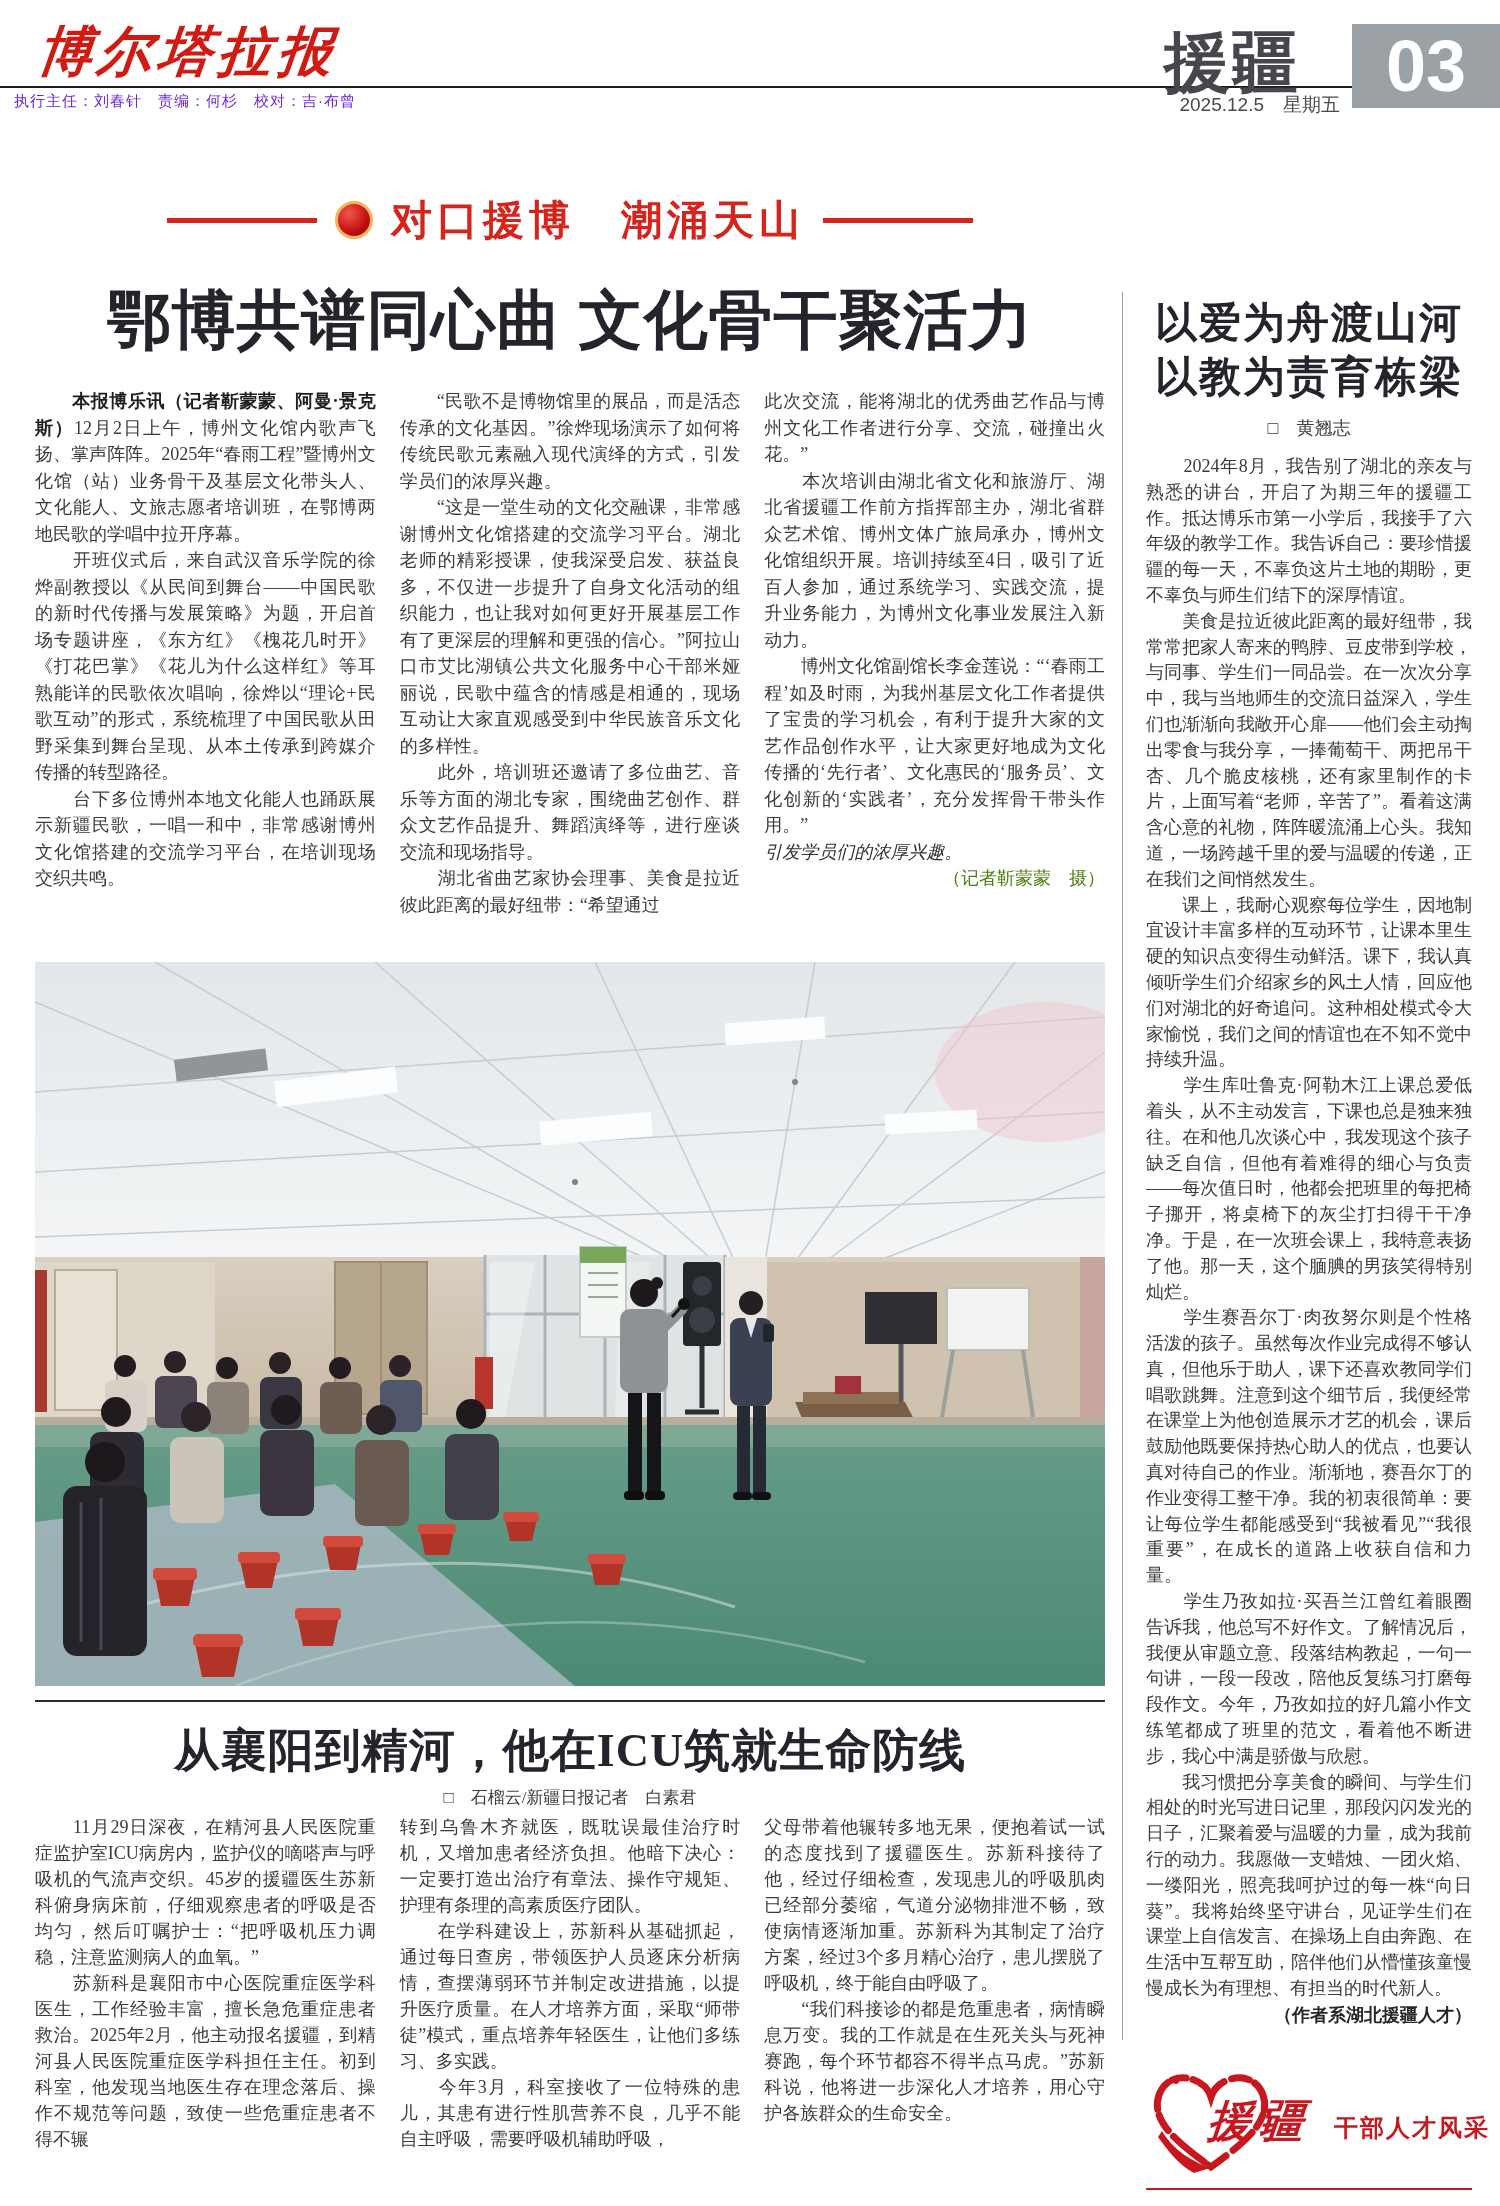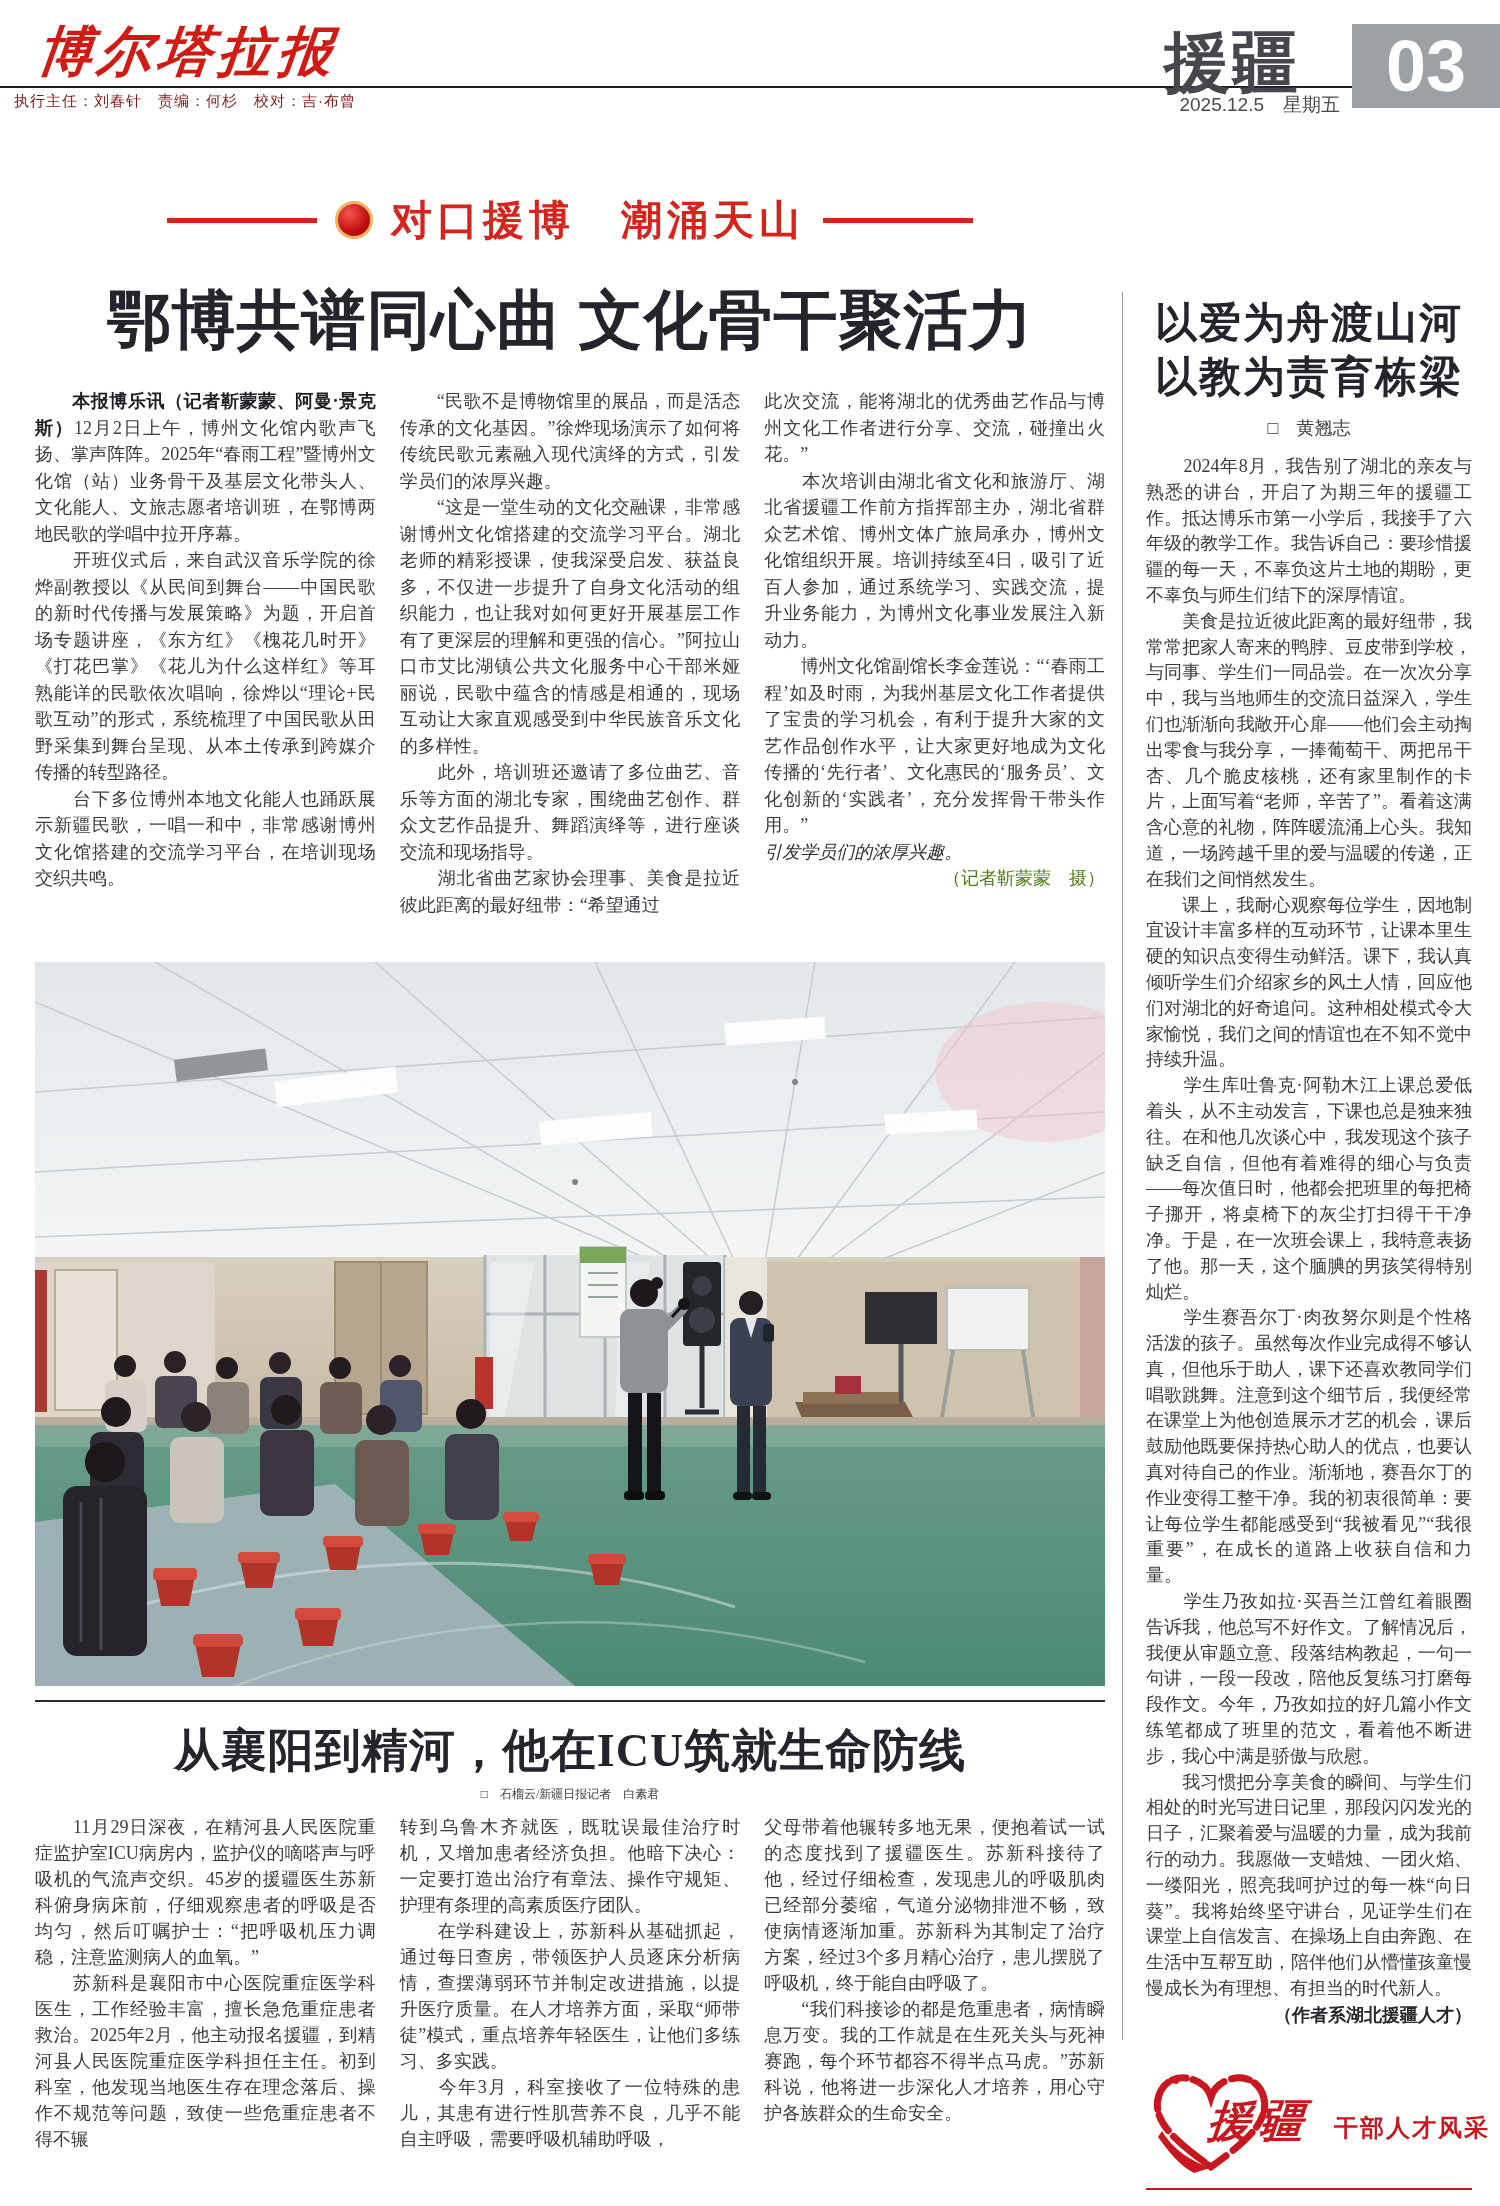--- a/index.html
+++ b/index.html
@@ -2,21 +2,21 @@
 <html lang="zh"><head>
 <meta charset="utf-8">
 <style>
   html,body{margin:0;padding:0;background:#e9e9e9;}
   .page{position:relative;width:1500px;height:2206px;background:#ffffff;overflow:hidden;
         font-family:"Liberation Serif","DejaVu Serif",serif;color:#35353b;}
   
   .logo{position:absolute;left:38px;top:16px;font-size:54px;font-weight:900;font-style:italic;
         color:#d11a12;letter-spacing:6px;transform:skewX(-6deg);
         font-family:"Liberation Serif","DejaVu Serif",serif;}
-  .credits{position:absolute;left:14px;top:92px;font-size:15px;color:#7f1d1d;letter-spacing:1px;
+  .credits{position:absolute;left:14px;top:92px;font-size:15px;color:#6d28d9;letter-spacing:1px;
         font-family:"Liberation Sans","DejaVu Sans",sans-serif;}
   .header-rule{position:absolute;left:0;top:86px;width:1352px;height:2px;background:#1d1d20;}
   .section-label{position:absolute;left:1164px;top:18px;font-size:66px;font-weight:900;color:#46474c;
         letter-spacing:2px;font-family:"Liberation Sans","DejaVu Sans",sans-serif;}
   .page-badge{position:absolute;left:1352px;top:24px;width:148px;height:84px;background:#9ba1a5;
         display:flex;align-items:center;justify-content:center;}
   .page-badge span{font-size:72px;font-weight:700;color:#ffffff;
         font-family:"Liberation Sans","DejaVu Sans",sans-serif;}
   .issue-date{position:absolute;left:1090px;top:92px;width:250px;text-align:right;font-size:19px;
         color:#4a4a4e;font-family:"Liberation Sans","DejaVu Sans",sans-serif;}
@@ -38,21 +38,21 @@
   .col p{margin:0;}
   .lead b{color:#1e1e24;}
   .photo-caption{font-style:italic;color:#2e2e34;}
   .photo-credit{font-weight:400;text-align:right;color:#4d7c0f;}
   
   .photo{position:absolute;left:35px;top:962px;width:1070px;height:724px;overflow:hidden;background:#cfd4d6;}
   
   .rule-2{position:absolute;left:35px;top:1700px;width:1070px;height:2px;background:#2a2a2e;}
   .headline-2{position:absolute;left:35px;top:1720px;width:1070px;margin:0;text-align:center;
         font-size:46px;font-weight:900;color:#24242c;letter-spacing:1px;}
-  .byline-2{position:absolute;left:35px;top:1786px;width:1070px;text-align:center;font-size:12px;color:#3c3c42;}
+  .byline-2{position:absolute;left:35px;top:1786px;width:1070px;text-align:center;font-size:17px;color:#3c3c42;}
   .cols-2{top:1814px;width:1070px;height:352px;}
   .cols-2 .col{font-size:18px;line-height:26px;}
   
   .v-divider{position:absolute;left:1122px;top:292px;width:1px;height:1748px;background:#9b9b9f;}
   .sidebar{position:absolute;left:1146px;top:296px;width:326px;height:1775px;overflow:hidden;}
   .essay-headline{margin:0;text-align:center;font-size:42px;font-weight:900;color:#24242c;line-height:54px;letter-spacing:2px;}
   .essay-byline{margin-top:12px;text-align:center;font-size:18px;color:#3c3c42;}
   .essay-body{margin-top:14px;font-size:18px;line-height:25.8px;text-align:justify;color:#3a3a40;}
   .essay-body p{margin:0;}
   .essay-note{font-weight:700;text-align:right;color:#26262c;font-size:18px;line-height:26px;}

